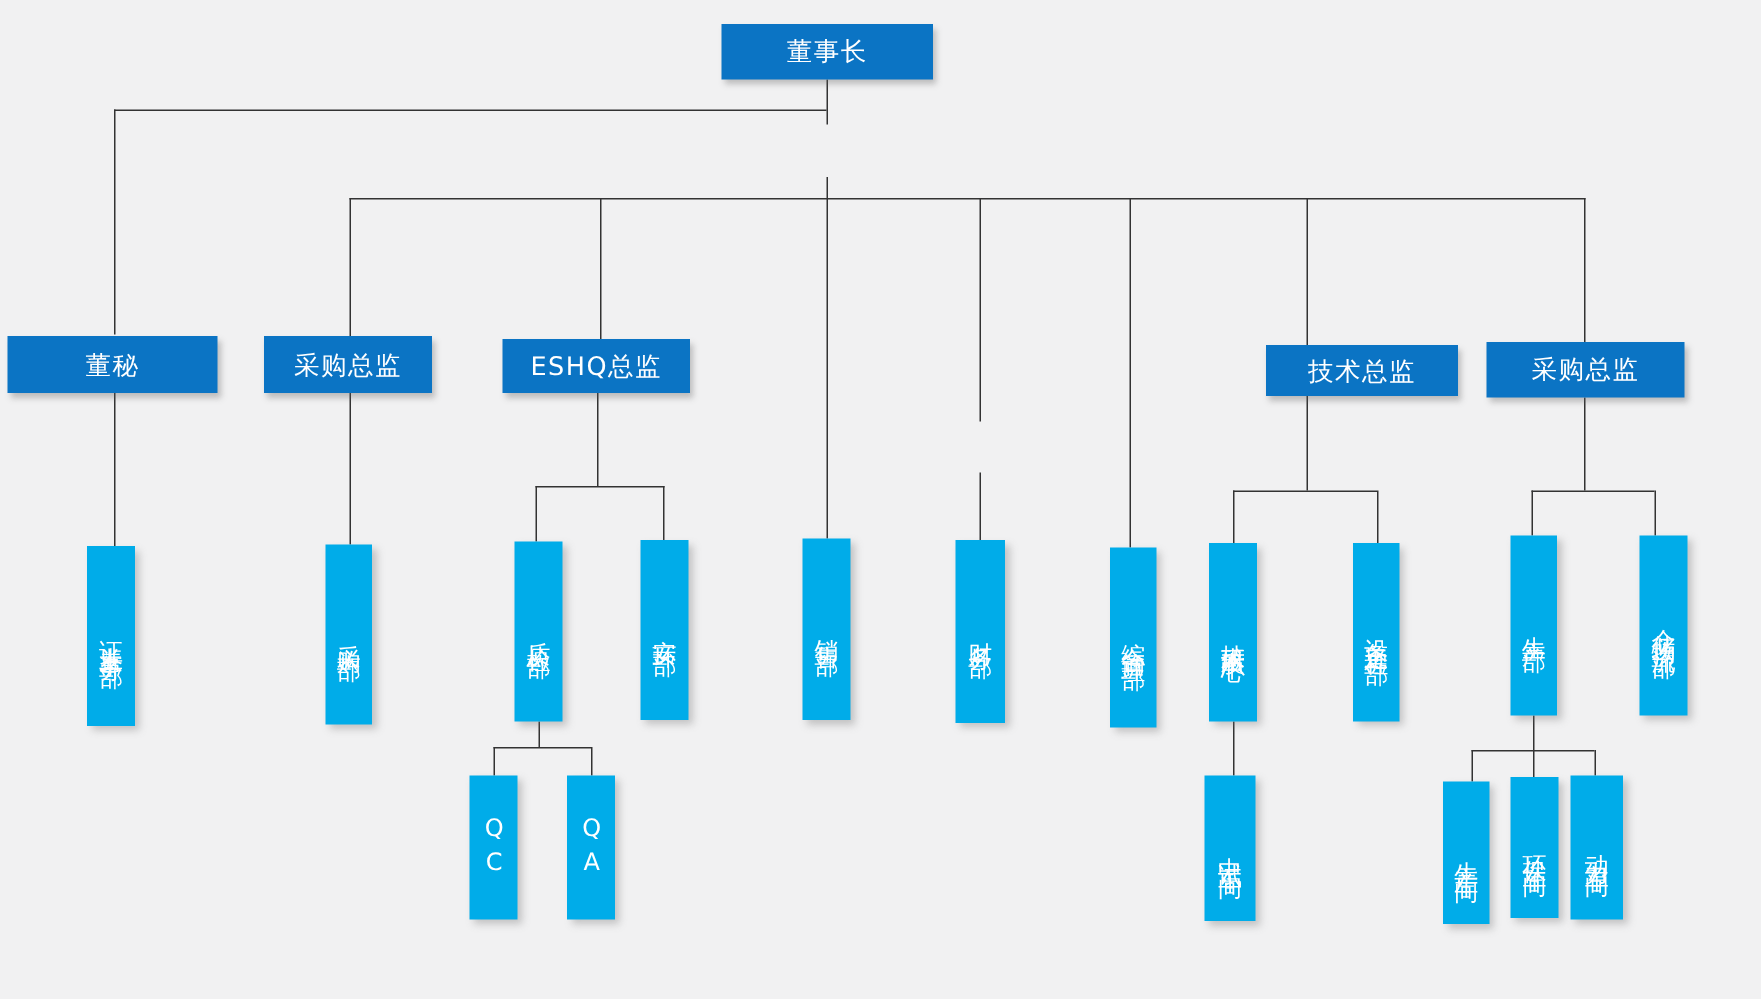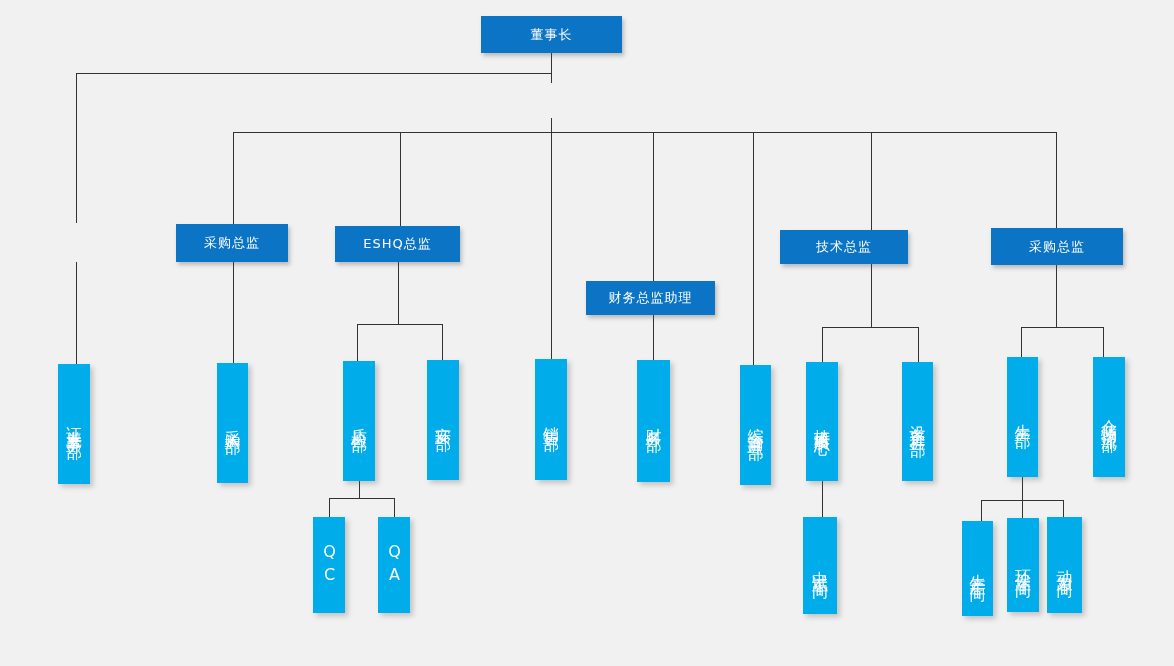--- a/index.html
+++ b/index.html
@@ -23,21 +23,21 @@
   .hl { height: 1px; }
   .vl { width: 1px; }
   
   .box-h {
     position: absolute;
     background: #0b74c4;
     color: #ffffff;
     display: flex;
     align-items: center;
     justify-content: center;
-    font-size: 13px;
+    font-size: 17px;
     letter-spacing: 1px;
     box-shadow: 2px 3px 4px rgba(90,90,90,0.35);
     cursor: default;
     white-space: nowrap;
   }
   
   .box-v {
     position: absolute;
     background: #00ace9;
     color: #ffffff;
@@ -107,30 +107,30 @@
 
   <i class="vl" style="left:1022px;top:477px;height:23px"></i>
   <i class="hl" style="left:981px;top:500px;width:82px"></i>
   <i class="vl" style="left:981px;top:500px;height:21px"></i>
   <i class="vl" style="left:1022px;top:500px;height:18px"></i>
   <i class="vl" style="left:1063px;top:500px;height:17px"></i>
 
   <div class="box-h" style="left:481px;top:16px;width:141px;height:37px">
     <span>董事长</span>
   </div>
+  <div class="box-h" style="left:5px;top:224px;width:140px;height:38px">
+    <span>董秘</span>
+  </div>
   <div class="box-h" style="left:176px;top:224px;width:112px;height:38px">
     <span>采购总监</span>
   </div>
   <div class="box-h" style="left:335px;top:226px;width:125px;height:36px">
     <span>ESHQ总监</span>
   </div>
-  <div class="box-h" style="left:586px;top:281px;width:129px;height:34px">
-    <span>财务总监助理</span>
-  </div>
-  <div class="box-h" style="left:780px;top:230px;width:128px;height:34px">
+  <div class="box-h" style="left:844px;top:230px;width:128px;height:34px">
     <span>技术总监</span>
   </div>
   <div class="box-h" style="left:991px;top:228px;width:132px;height:37px">
     <span>采购总监</span>
   </div>
 
   <div class="box-v" style="left:58px;top:364px;width:32px;height:120px">
     <span>证券事务部</span>
   </div>
   <div class="box-v" style="left:217px;top:363px;width:31px;height:120px">

